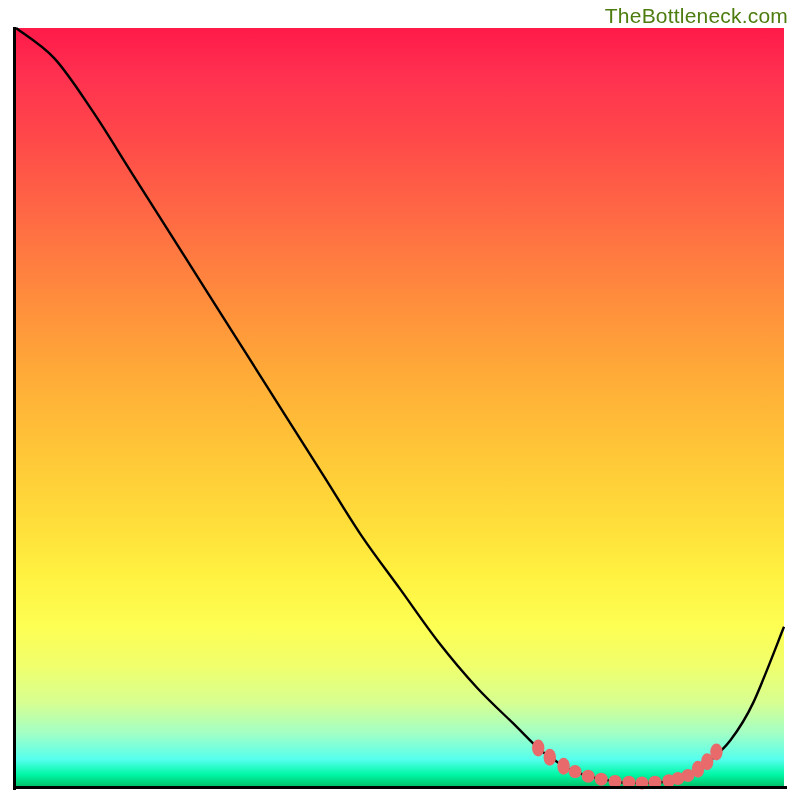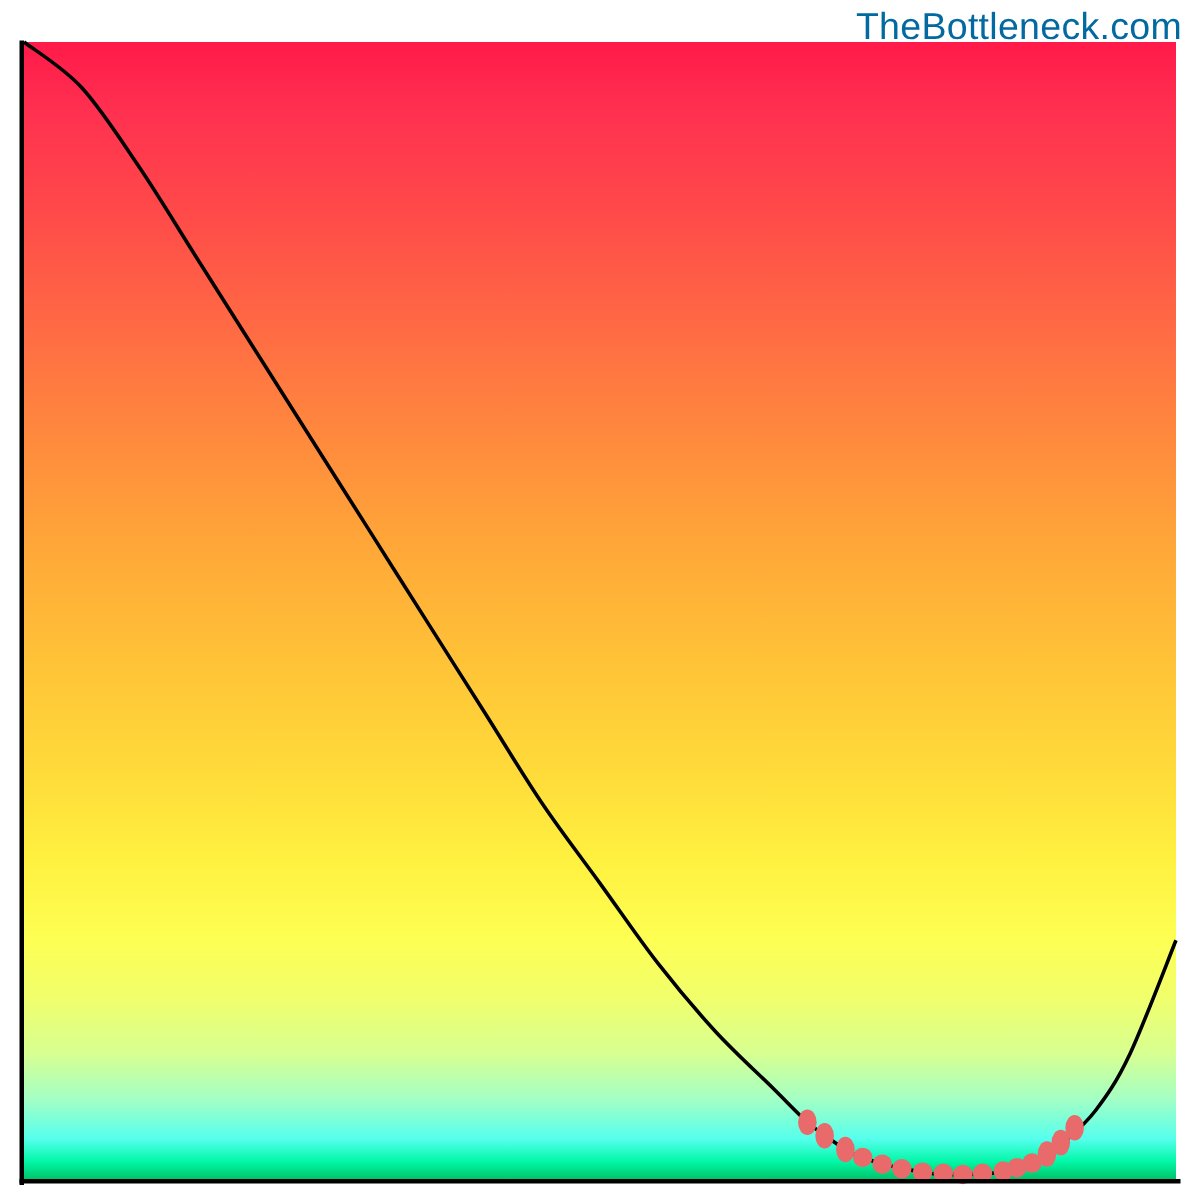--- a/index.html
+++ b/index.html
@@ -8,22 +8,22 @@
     height: 800px;
     background: #fff;
     font-family: Arial, sans-serif;
     position: relative;
     overflow: hidden;
   }
   .attribution {
     position: absolute;
     top: 4px;
     right: 12px;
-    font-size: 25px;
-    color: #0369a1;
+    font-size: 21px;
+    color: #4d7c0f;
     font-weight: 400;
     letter-spacing: 0.2px;
   }
   .plot-area {
     position: absolute;
     left: 16px;
     top: 28px;
     width: 768px;
     height: 758px;
     background: linear-gradient(to bottom,

